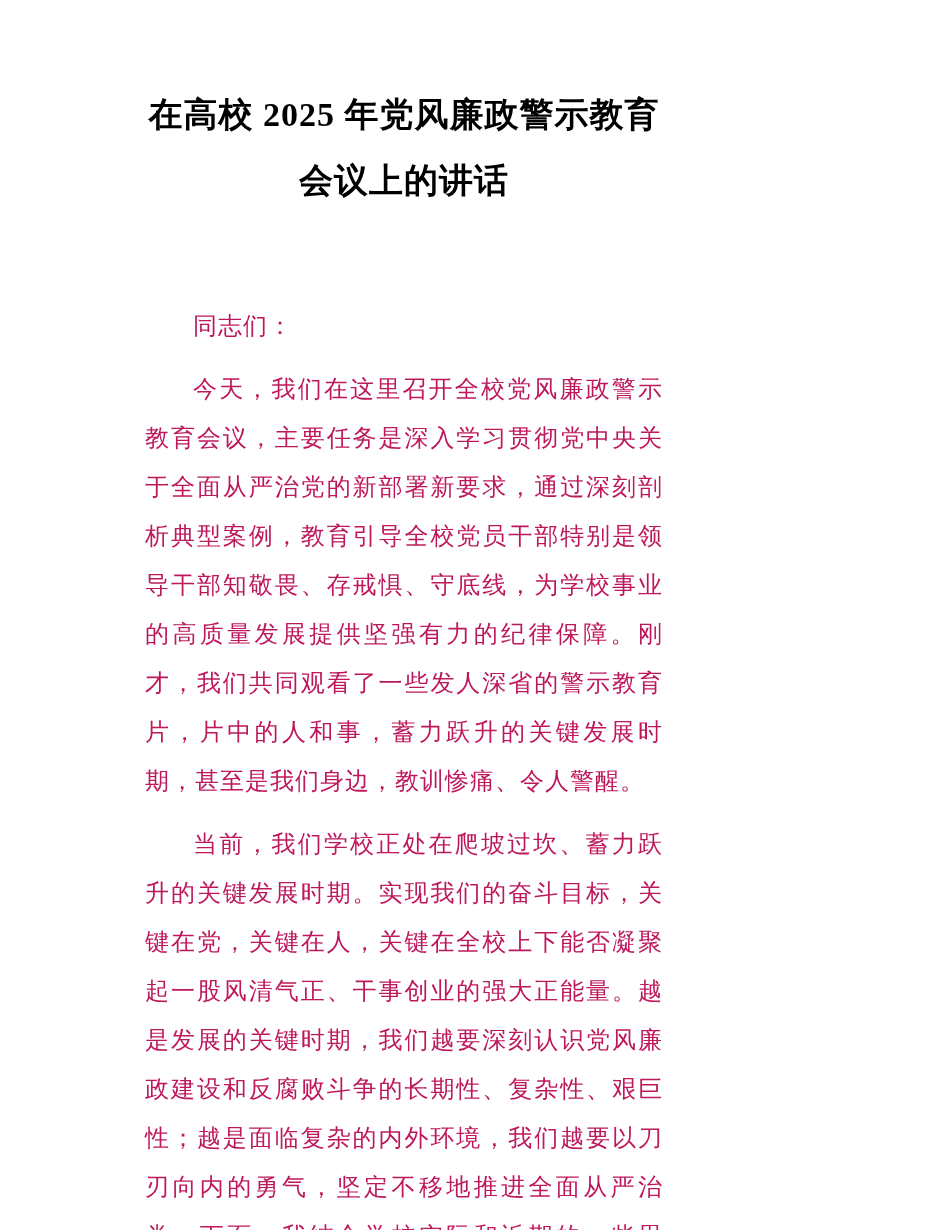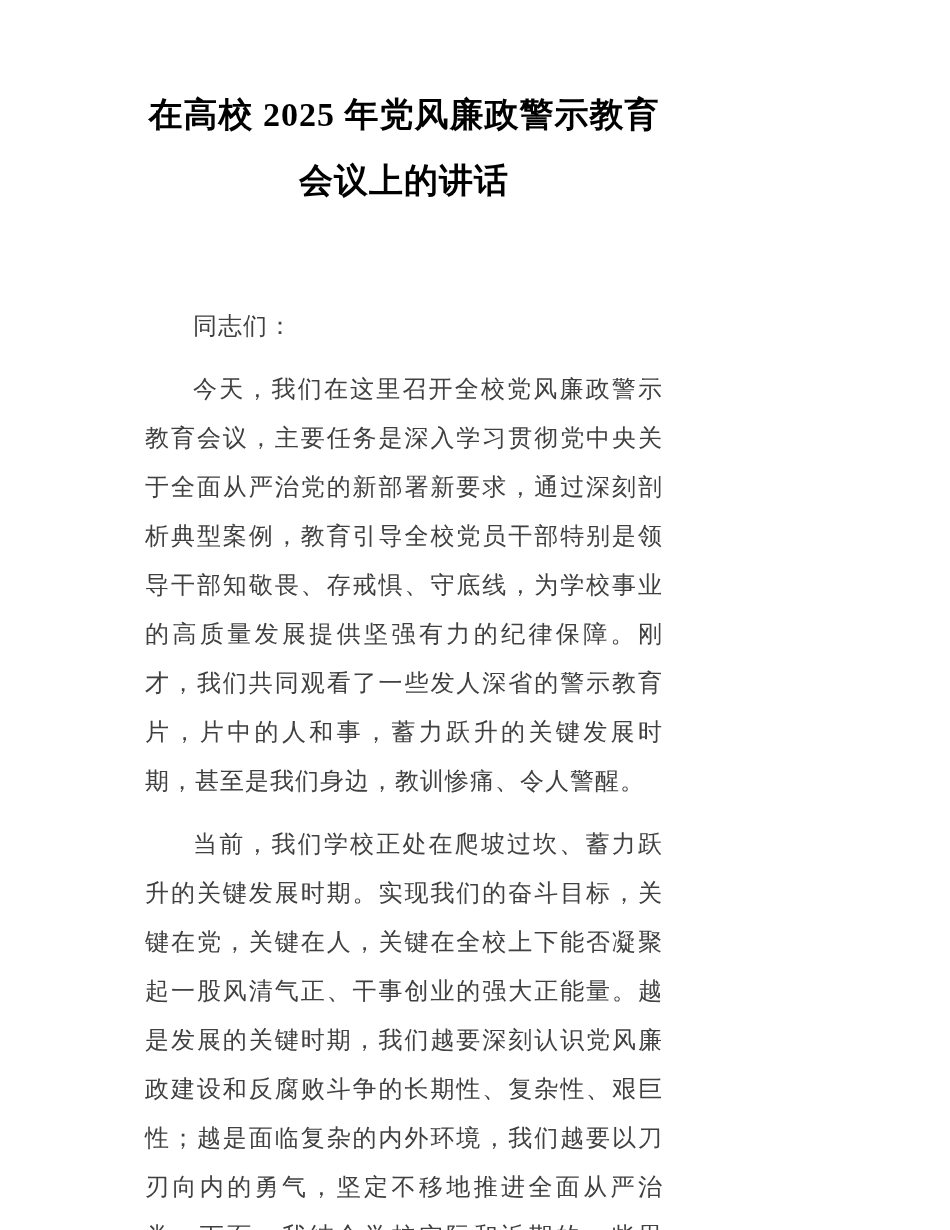--- a/index.html
+++ b/index.html
@@ -33,21 +33,21 @@
   .doc-body {
     margin-top: 88px;
   }
   .para {
     margin: 0 0 14px 0;
     font-size: 24px;
     line-height: 49px;
     text-align: justify;
     text-indent: 2em;
     letter-spacing: 1px;
-    color: #404040;
+    color: #be185d;
     word-break: break-all;
   }
 </style>
 </head>
 <body>
 
 <div class="page">
   <h1 class="doc-title">在高校 2025 年党风廉政警示教育会议上的讲话</h1>
   <div class="doc-body">
     <p class="para">同志们：</p>

